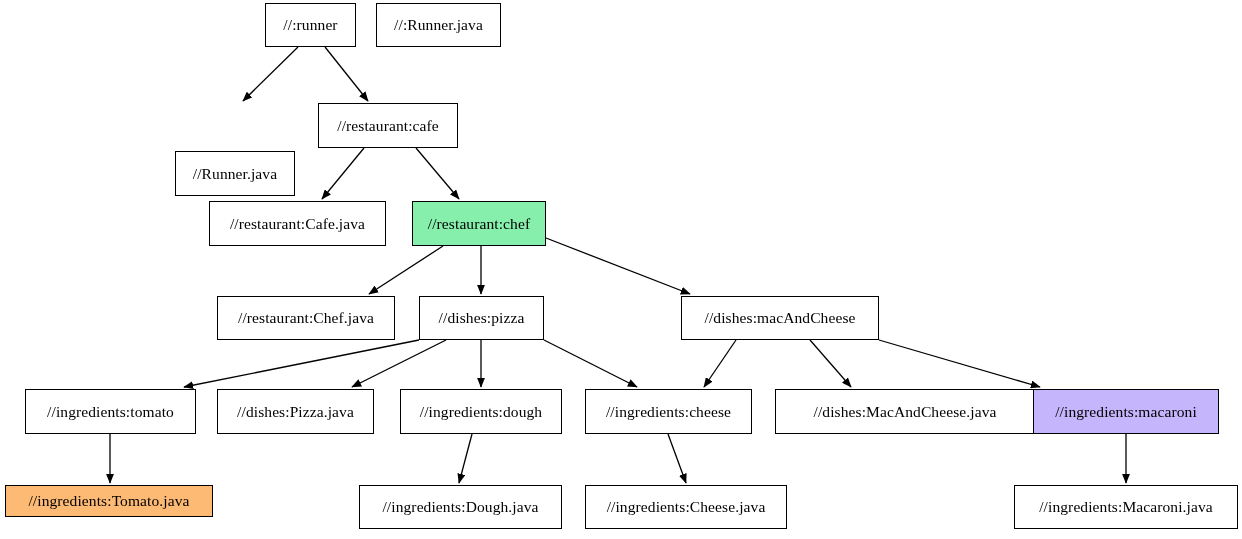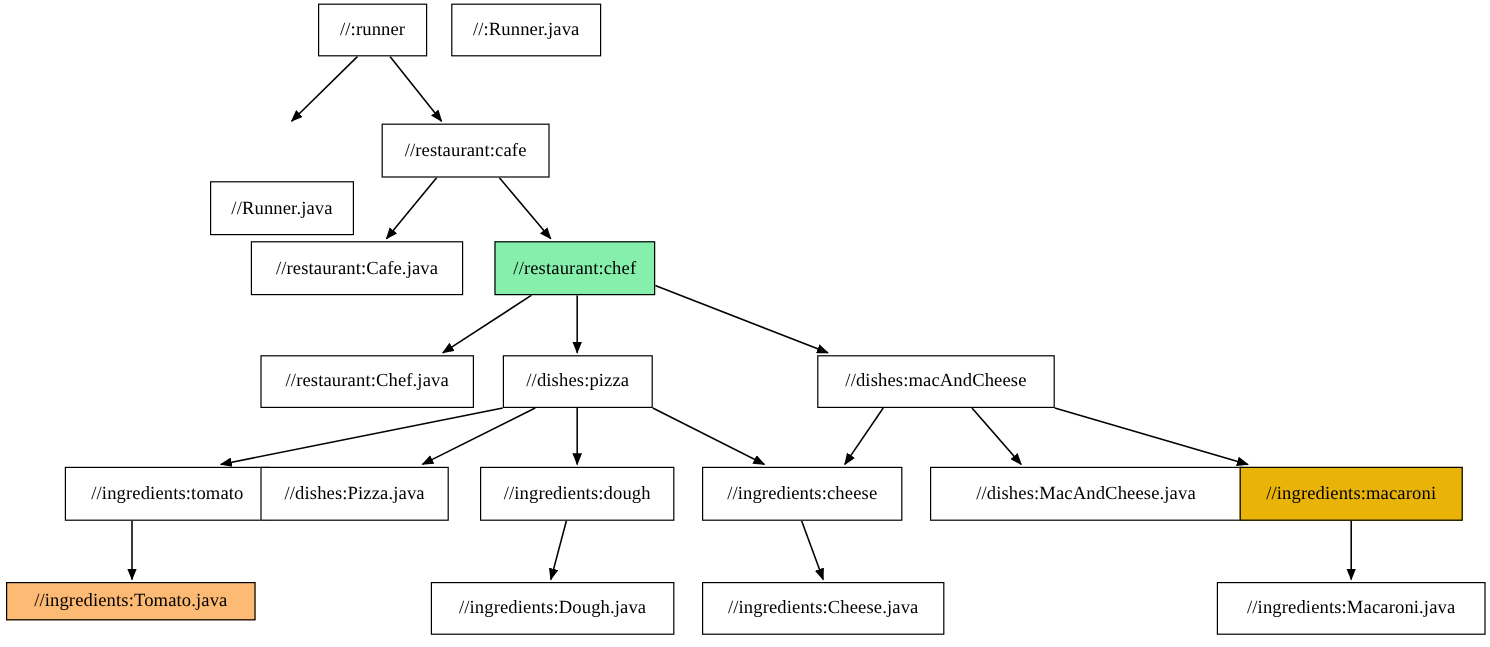--- a/index.html
+++ b/index.html
@@ -99,36 +99,36 @@
       </div>
       <div class="graph-node" style="left: 419px; top: 296px; width: 125px; height: 44px; border-color: rgb(0, 0, 0); background: rgb(255, 255, 255);">
         <span class="node-label">//dishes:pizza</span>
       </div>
       <div class="graph-node" style="left: 217px; top: 296px; width: 178px; height: 44px; border-color: rgb(0, 0, 0); background: rgb(255, 255, 255);">
         <span class="node-label">//restaurant:Chef.java</span>
       </div>
       <div class="graph-node" style="left: 681px; top: 296px; width: 198px; height: 44px; border-color: rgb(0, 0, 0); background: rgb(255, 255, 255);">
         <span class="node-label">//dishes:macAndCheese</span>
       </div>
-      <div class="graph-node" style="left: 25px; top: 389px; width: 171px; height: 45px; border-color: rgb(0, 0, 0); background: rgb(255, 255, 255); margin-left: 29px;">
+      <div class="graph-node" style="left: 25px; top: 389px; width: 171px; height: 45px; border-color: rgb(0, 0, 0); background: rgb(255, 255, 255);">
         <span class="node-label">//ingredients:tomato</span>
       </div>
       <div class="graph-node" style="left: 217px; top: 389px; width: 157px; height: 45px; border-color: rgb(0, 0, 0); background: rgb(255, 255, 255);">
         <span class="node-label">//dishes:Pizza.java</span>
       </div>
       <div class="graph-node" style="left: 400px; top: 389px; width: 162px; height: 45px; border-color: rgb(0, 0, 0); background: rgb(255, 255, 255);">
         <span class="node-label">//ingredients:dough</span>
       </div>
       <div class="graph-node" style="left: 585px; top: 389px; width: 167px; height: 45px; border-color: rgb(0, 0, 0); background: rgb(255, 255, 255);">
         <span class="node-label">//ingredients:cheese</span>
       </div>
       <div class="graph-node" style="left: 775px; top: 389px; width: 260px; height: 45px; border-color: rgb(0, 0, 0); background: rgb(255, 255, 255);">
         <span class="node-label">//dishes:MacAndCheese.java</span>
       </div>
-      <div class="graph-node" style="left: 1033px; top: 389px; width: 186px; height: 45px; border-color: rgb(0, 0, 0); background: #eab308;">
+      <div class="graph-node" style="left: 1033px; top: 389px; width: 186px; height: 45px; border-color: rgb(0, 0, 0); background: #c4b5fd;">
         <span class="node-label">//ingredients:macaroni</span>
       </div>
       <div class="graph-node" style="left: 5px; top: 485px; width: 208px; height: 32px; border-color: rgb(0, 0, 0); background: #fdba74;">
         <span class="node-label">//ingredients:Tomato.java</span>
       </div>
       <div class="graph-node" style="left: 359px; top: 485px; width: 203px; height: 44px; border-color: rgb(0, 0, 0); background: rgb(255, 255, 255);">
         <span class="node-label">//ingredients:Dough.java</span>
       </div>
       <div class="graph-node" style="left: 585px; top: 485px; width: 202px; height: 44px; border-color: rgb(0, 0, 0); background: rgb(255, 255, 255);">
         <span class="node-label">//ingredients:Cheese.java</span>

